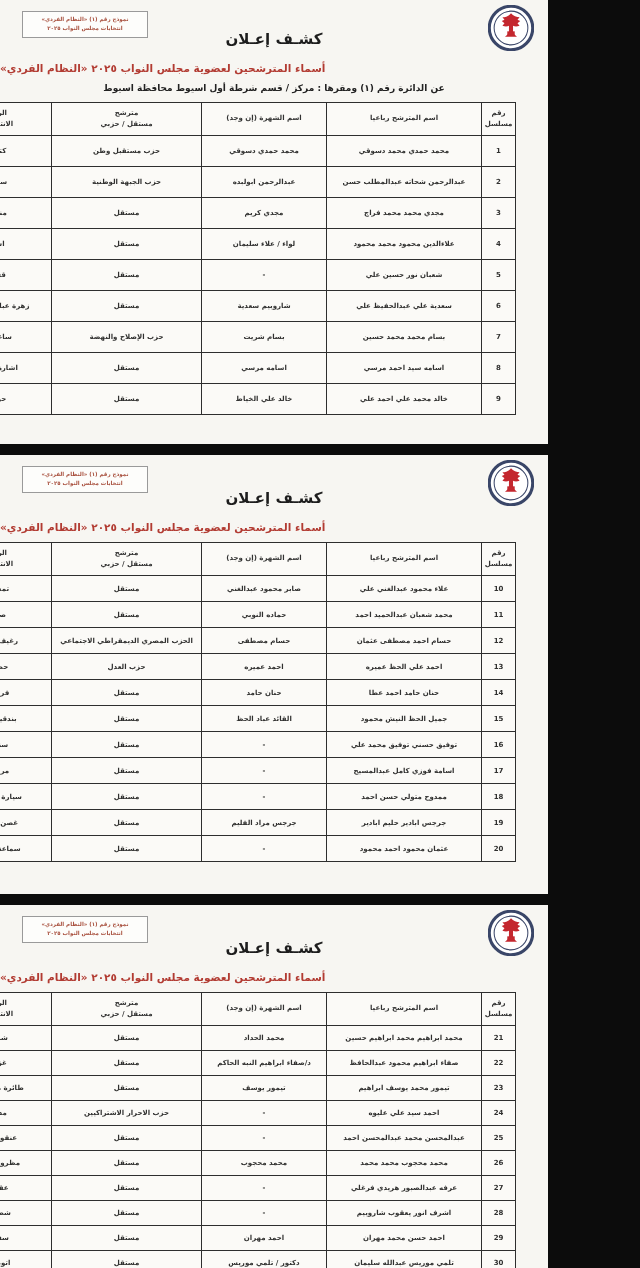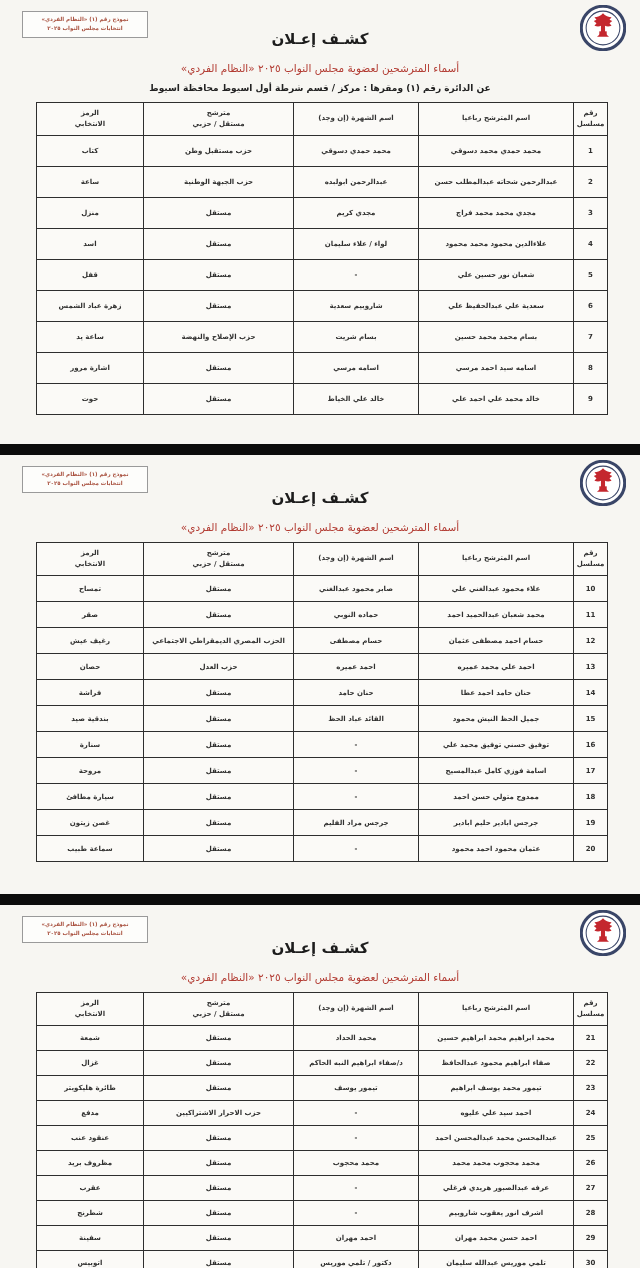--- a/index.html
+++ b/index.html
@@ -1,21 +1,21 @@
 <!DOCTYPE html>
 <html lang="ar"><head>
 <meta charset="utf-8">
 <style>
   html,body{margin:0;padding:0;}
   body{
     width:640px;height:1268px;background:#0c0c0c;overflow:hidden;
     font-family:"DejaVu Sans", sans-serif;
   }
   .page{
-    position:relative;width:640px;background:#f7f6f2;direction:rtl;
+    position:relative;width:548px;background:#f7f6f2;direction:rtl;
     box-sizing:border-box;
   }
   .page-1{height:444px;}
   .page-2{height:439px;margin-top:11px;}
   .page-3{height:363px;margin-top:11px;}
 
   .logo{
     position:absolute;top:5px;right:14px;width:46px;height:46px;
   }
   .stamp{
@@ -24,21 +24,21 @@
     padding:3px 4px;text-align:center;
     color:#a8503e;font-size:5.5px;line-height:1.7;font-weight:bold;
   }
   .title{
     text-align:center;font-size:15px;font-weight:bold;color:#1d1d1d;
     padding-top:0;margin:0;letter-spacing:1px;
   }
   .page-1 .title{padding-top:30px;}
   .page-2 .title,.page-3 .title{padding-top:34px;}
   .subtitle{
-    text-align:center;font-size:10.5px;font-weight:normal;color:#b23b32;
+    text-align:left;font-size:10.5px;font-weight:bold;color:#b23b32;
     margin-top:14px;
   }
   .district{
     text-align:center;font-size:9px;font-weight:bold;color:#222;
     margin-top:9px;
   }
   table.cands{
     border-collapse:collapse;table-layout:fixed;
     width:571px;margin:9px 32px 0 37px;
     background:#fbfaf7;
@@ -222,21 +222,21 @@
         </tr>
         <tr>
           <td>12</td>
           <td>حسام احمد مصطفى عثمان</td>
           <td>حسام مصطفى</td>
           <td>الحزب المصري الديمقراطي الاجتماعي</td>
           <td>رغيف عيش</td>
         </tr>
         <tr>
           <td>13</td>
-          <td>احمد علي محمد عميره</td>
+          <td>احمد علي الحظ عميره</td>
           <td>احمد عميره</td>
           <td>حزب العدل</td>
           <td>حصان</td>
         </tr>
         <tr>
           <td>14</td>
           <td>حنان حامد احمد عطا</td>
           <td>حنان حامد</td>
           <td>مستقل</td>
           <td>فراشة</td>

